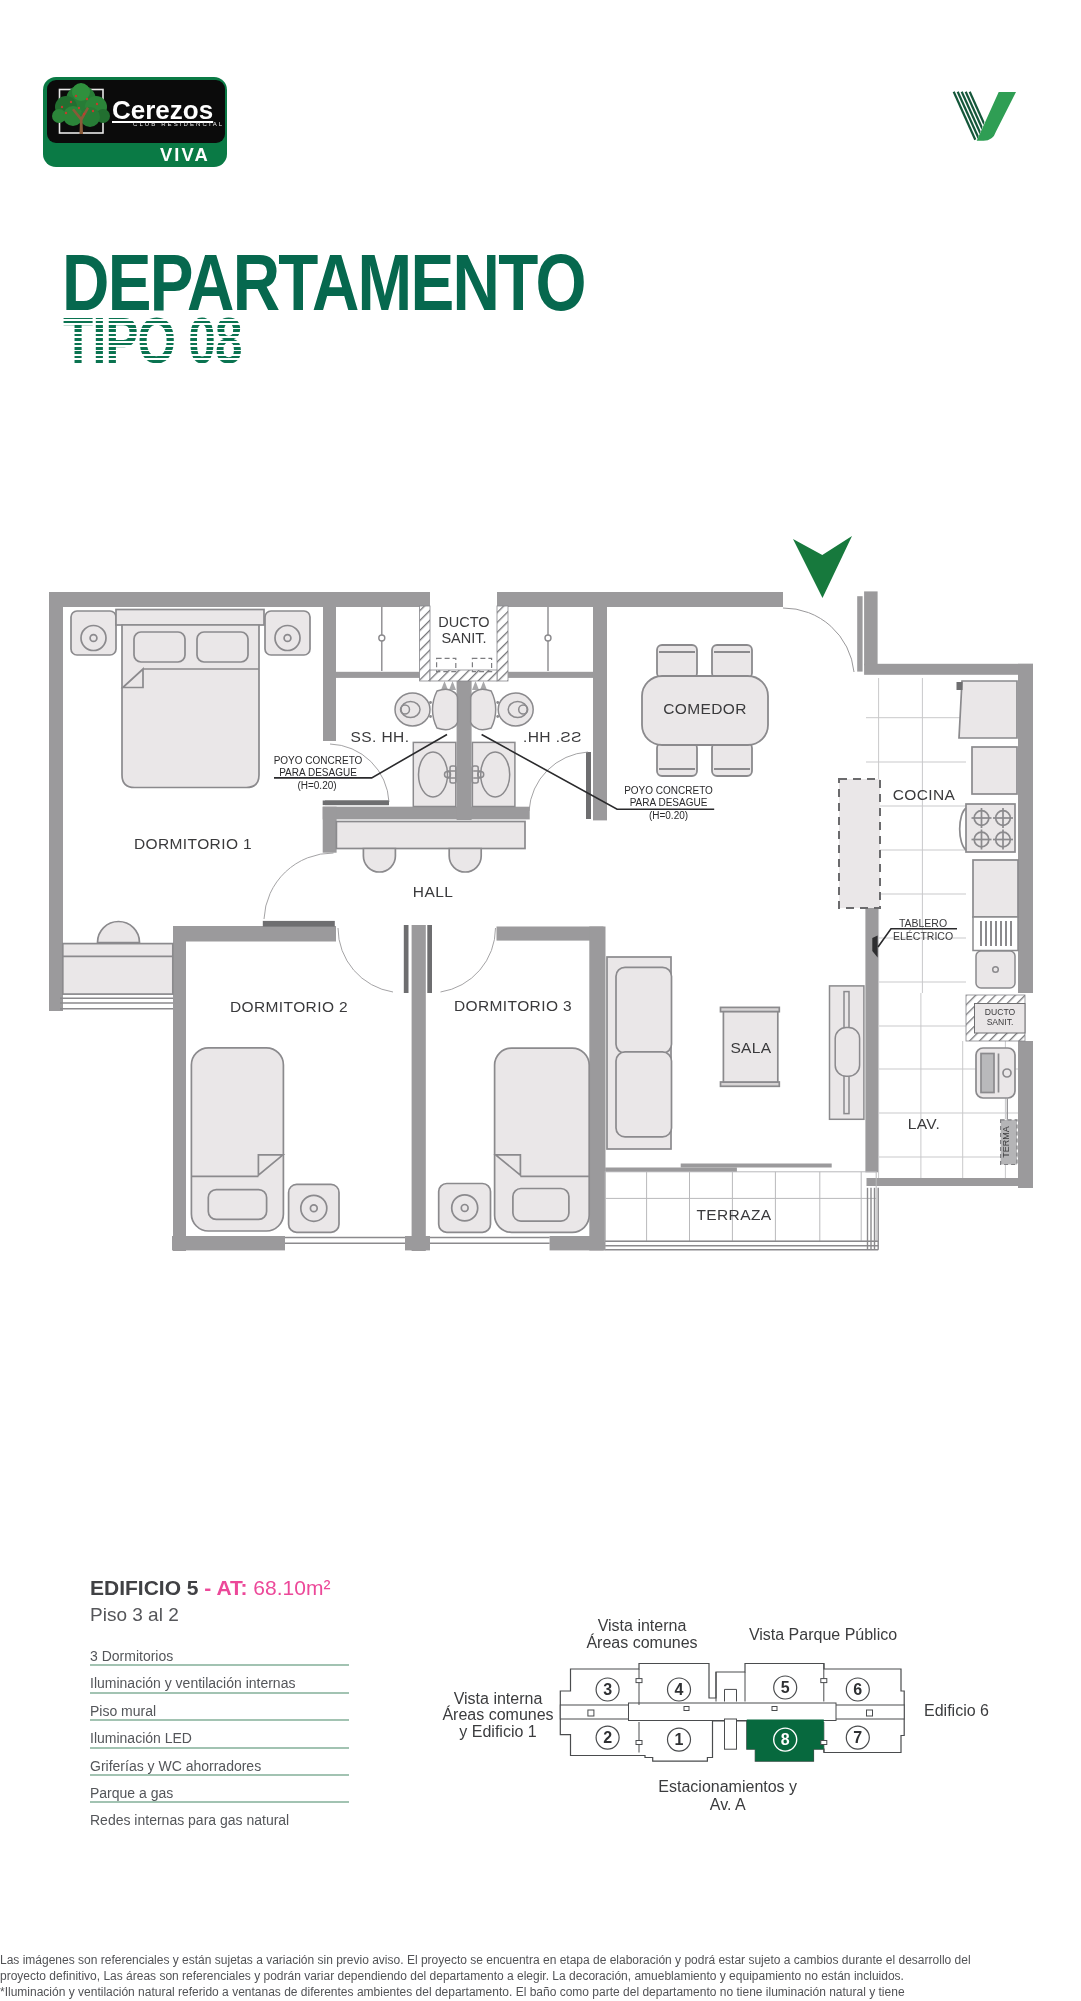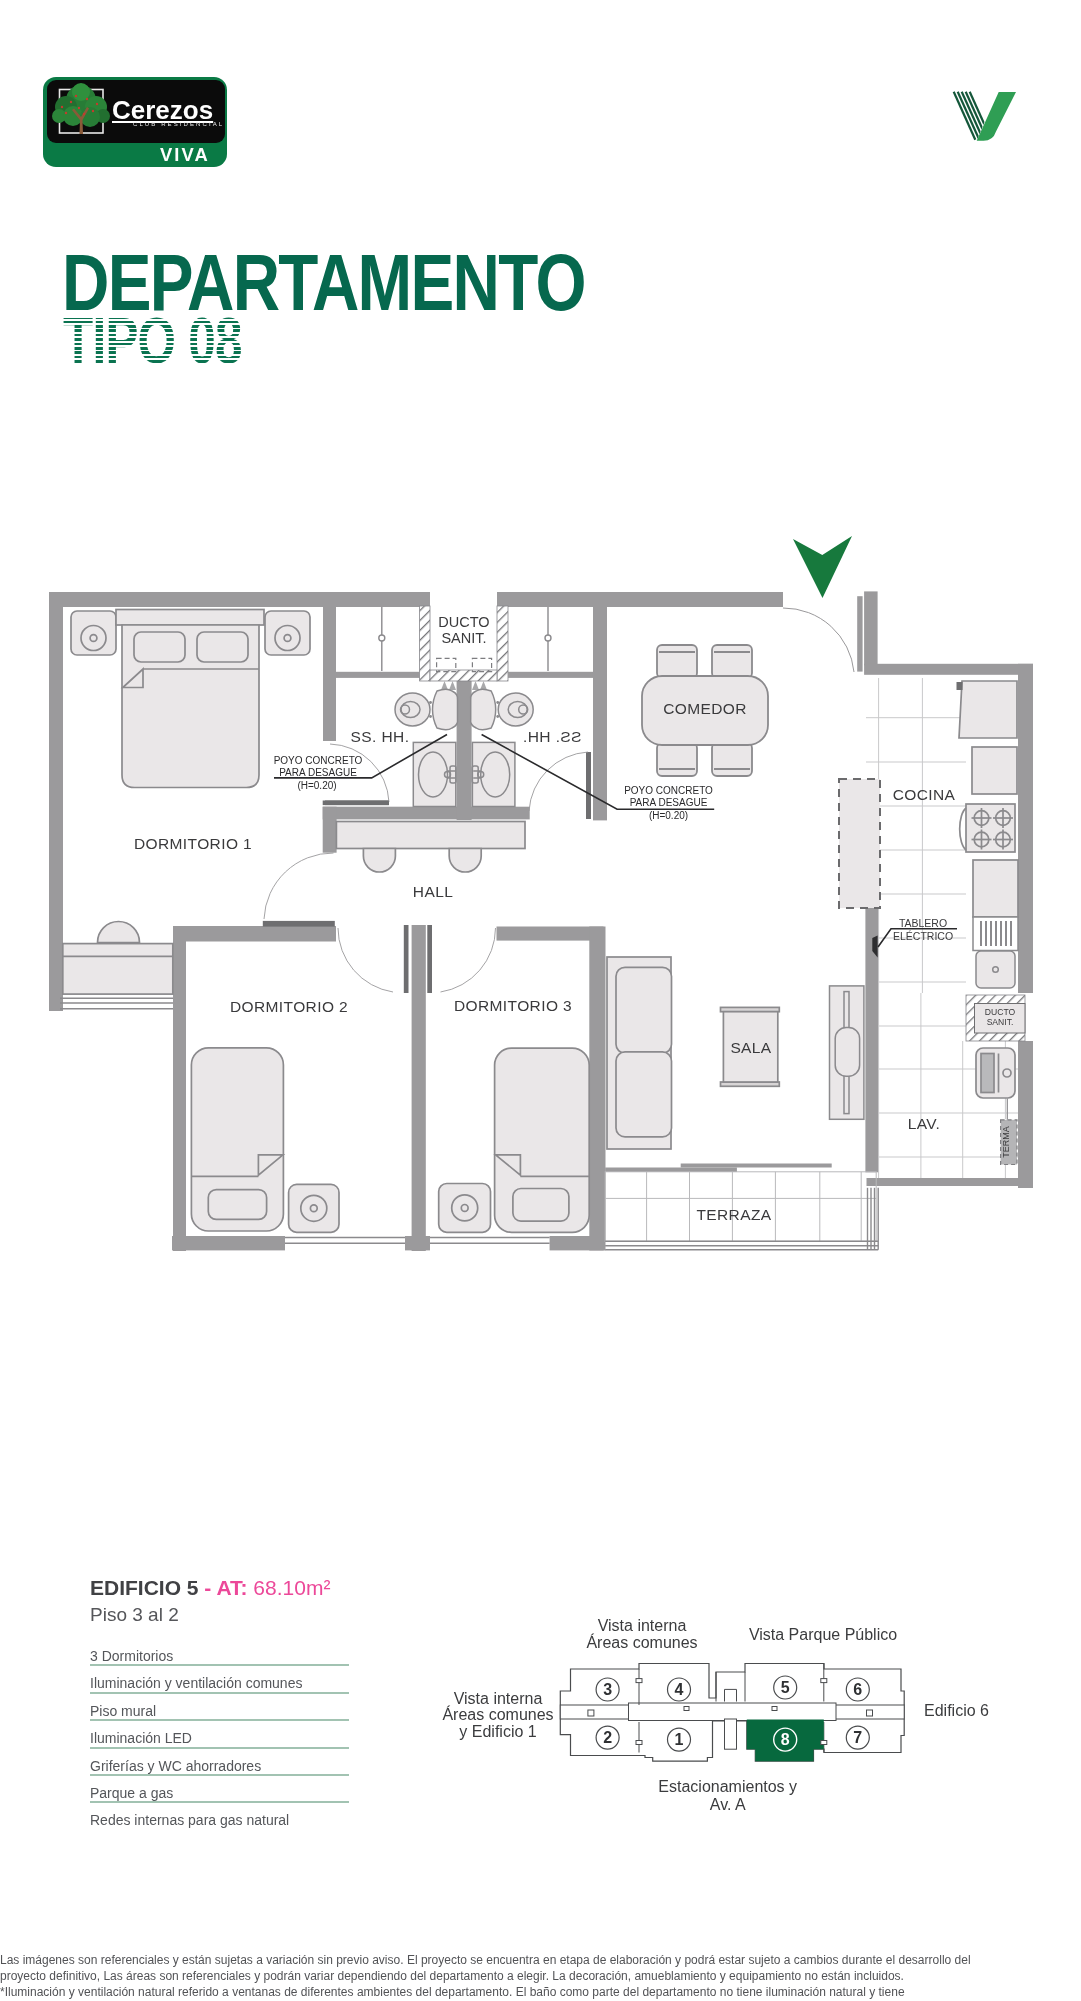--- a/index.html
+++ b/index.html
@@ -601,21 +601,21 @@
   <text x="727.7" y="1810">Av. A</text>
 </g>
 </svg>
 
 <div class="abs edif"><b>EDIFICIO 5 <span style="font-weight:bold;">- AT:</span></b> <span>68.10m²</span></div>
 
 <div class="abs piso">Piso 3 al 2</div>
 
 <div class="abs flist">
   <div class="it">3 Dormitorios</div>
-  <div class="it">Iluminación y ventilación comunes</div>
+  <div class="it">Iluminación y ventilación internas</div>
   <div class="it">Piso mural</div>
   <div class="it">Iluminación LED</div>
   <div class="it">Griferías y WC ahorradores</div>
   <div class="it">Parque a gas</div>
   <div class="it">Redes internas para gas natural</div>
 </div>
 
 <div class="abs disc">Las imágenes son referenciales y están sujetas a variación sin previo aviso. El proyecto se encuentra en etapa de elaboración y podrá estar sujeto a cambios durante el desarrollo del<br>
 proyecto definitivo, Las áreas son referenciales y podrán variar dependiendo del departamento a elegir. La decoración, amueblamiento y equipamiento no están incluidos.<br>
 *Iluminación y ventilación natural referido a ventanas de diferentes ambientes del departamento. El baño como parte del departamento no tiene iluminación natural y tiene<br>

